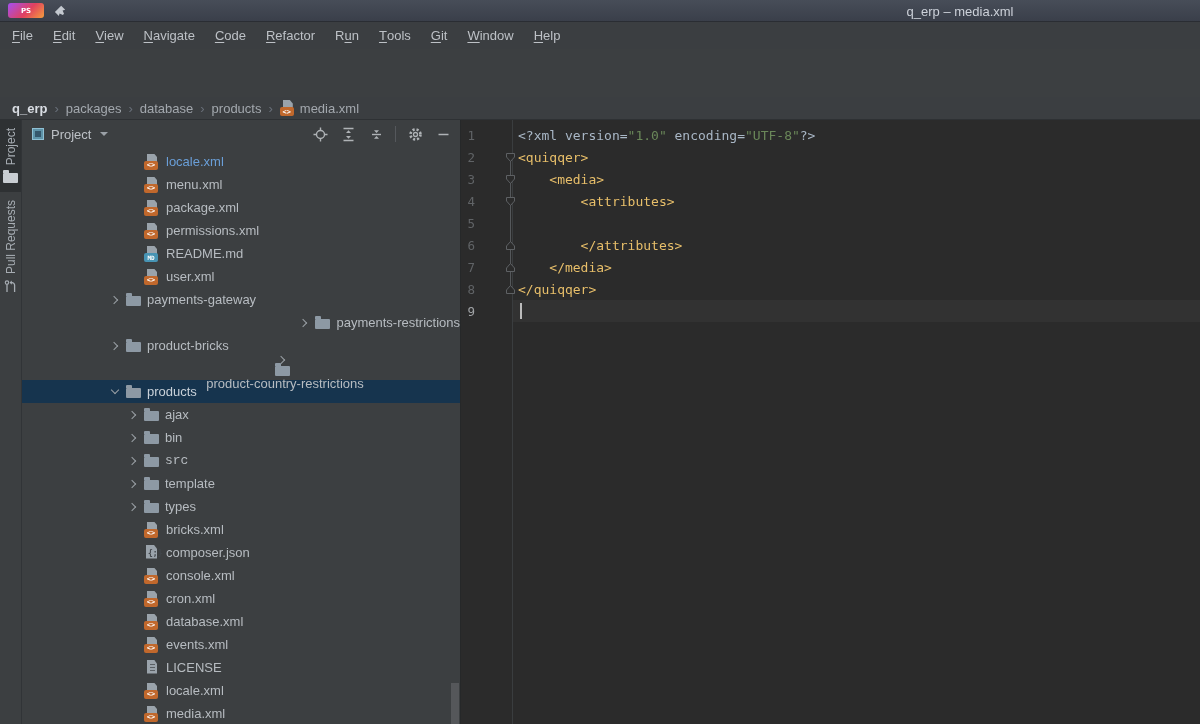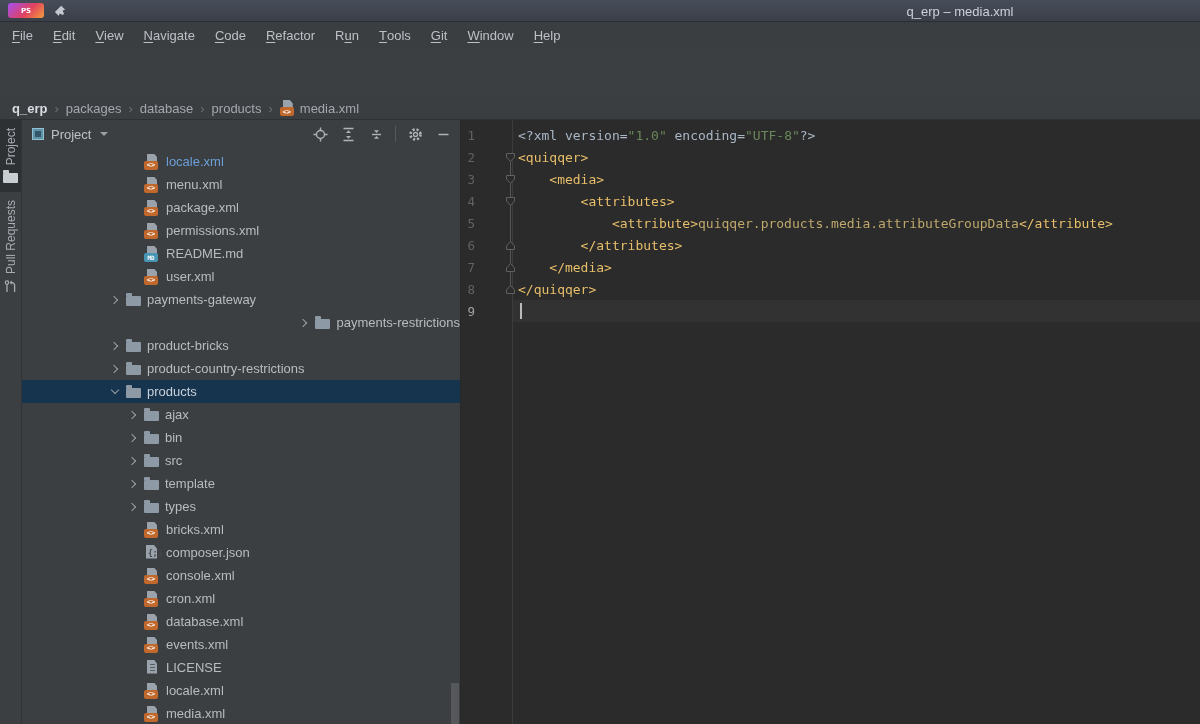--- a/index.html
+++ b/index.html
@@ -280,21 +280,21 @@
             <span class="fold-ic"></span>
             <span class="tlabel">payments-restrictions</span>
           </div>
           <div class="trow" style="padding-left: 82px;">
             <span class="chev">
               <span class="arrow right"></span>
             </span>
             <span class="fold-ic"></span>
             <span class="tlabel">product-bricks</span>
           </div>
-          <div class="trow" style="padding-left: 82px;">
+          <div class="trow" style="padding-left: 82px; flex-direction: column;">
             <span class="chev">
               <span class="arrow right"></span>
             </span>
             <span class="fold-ic"></span>
             <span class="tlabel">product-country-restrictions</span>
           </div>
           <div class="trow sel" style="padding-left: 82px;">
             <span class="chev">
               <span class="arrow down"></span>
             </span>
@@ -308,21 +308,21 @@
             <span class="fold-ic"></span>
             <span class="tlabel">ajax</span>
           </div>
           <div class="trow" style="padding-left: 100px;">
             <span class="chev">
               <span class="arrow right"></span>
             </span>
             <span class="fold-ic"></span>
             <span class="tlabel">bin</span>
           </div>
-          <div class="trow" style="padding-left: 100px;">
+          <div class="trow" style="padding-left: 100px; font-family: Liberation Mono, monospace;">
             <span class="chev">
               <span class="arrow right"></span>
             </span>
             <span class="fold-ic"></span>
             <span class="tlabel">src</span>
           </div>
           <div class="trow" style="padding-left: 100px;">
             <span class="chev">
               <span class="arrow right"></span>
             </span>
@@ -455,21 +455,20 @@
             <span class="lfold">
               <svg width="11" height="11" viewBox="0 0 11 11">
                 <path d="M1.5 1.5h8V5L5.5 9.5 1.5 5Z" fill="#2b2b2b" stroke="#5e6164"></path>
               </svg>
             </span>
             <span class="lcode"><span class="seg-tag">        &lt;attributes&gt;</span></span>
           </div>
           <div class="eline">
             <span class="lnum">5</span>
             <span class="lfold"></span>
-            <span class="lcode"><span class="seg-tag">            &lt;attribute&gt;</span><span class="seg-content">quiqqer.products.media.attributeGroupData</span><span class="seg-tag">&lt;/attribute&gt;</span></span>
           </div>
           <div class="eline">
             <span class="lnum">6</span>
             <span class="lfold">
               <svg width="11" height="11" viewBox="0 0 11 11">
                 <path d="M1.5 9.5h8V6L5.5 1.5 1.5 6Z" fill="#2b2b2b" stroke="#5e6164"></path>
               </svg>
             </span>
             <span class="lcode"><span class="seg-tag">        &lt;/attributes&gt;</span></span>
           </div>

